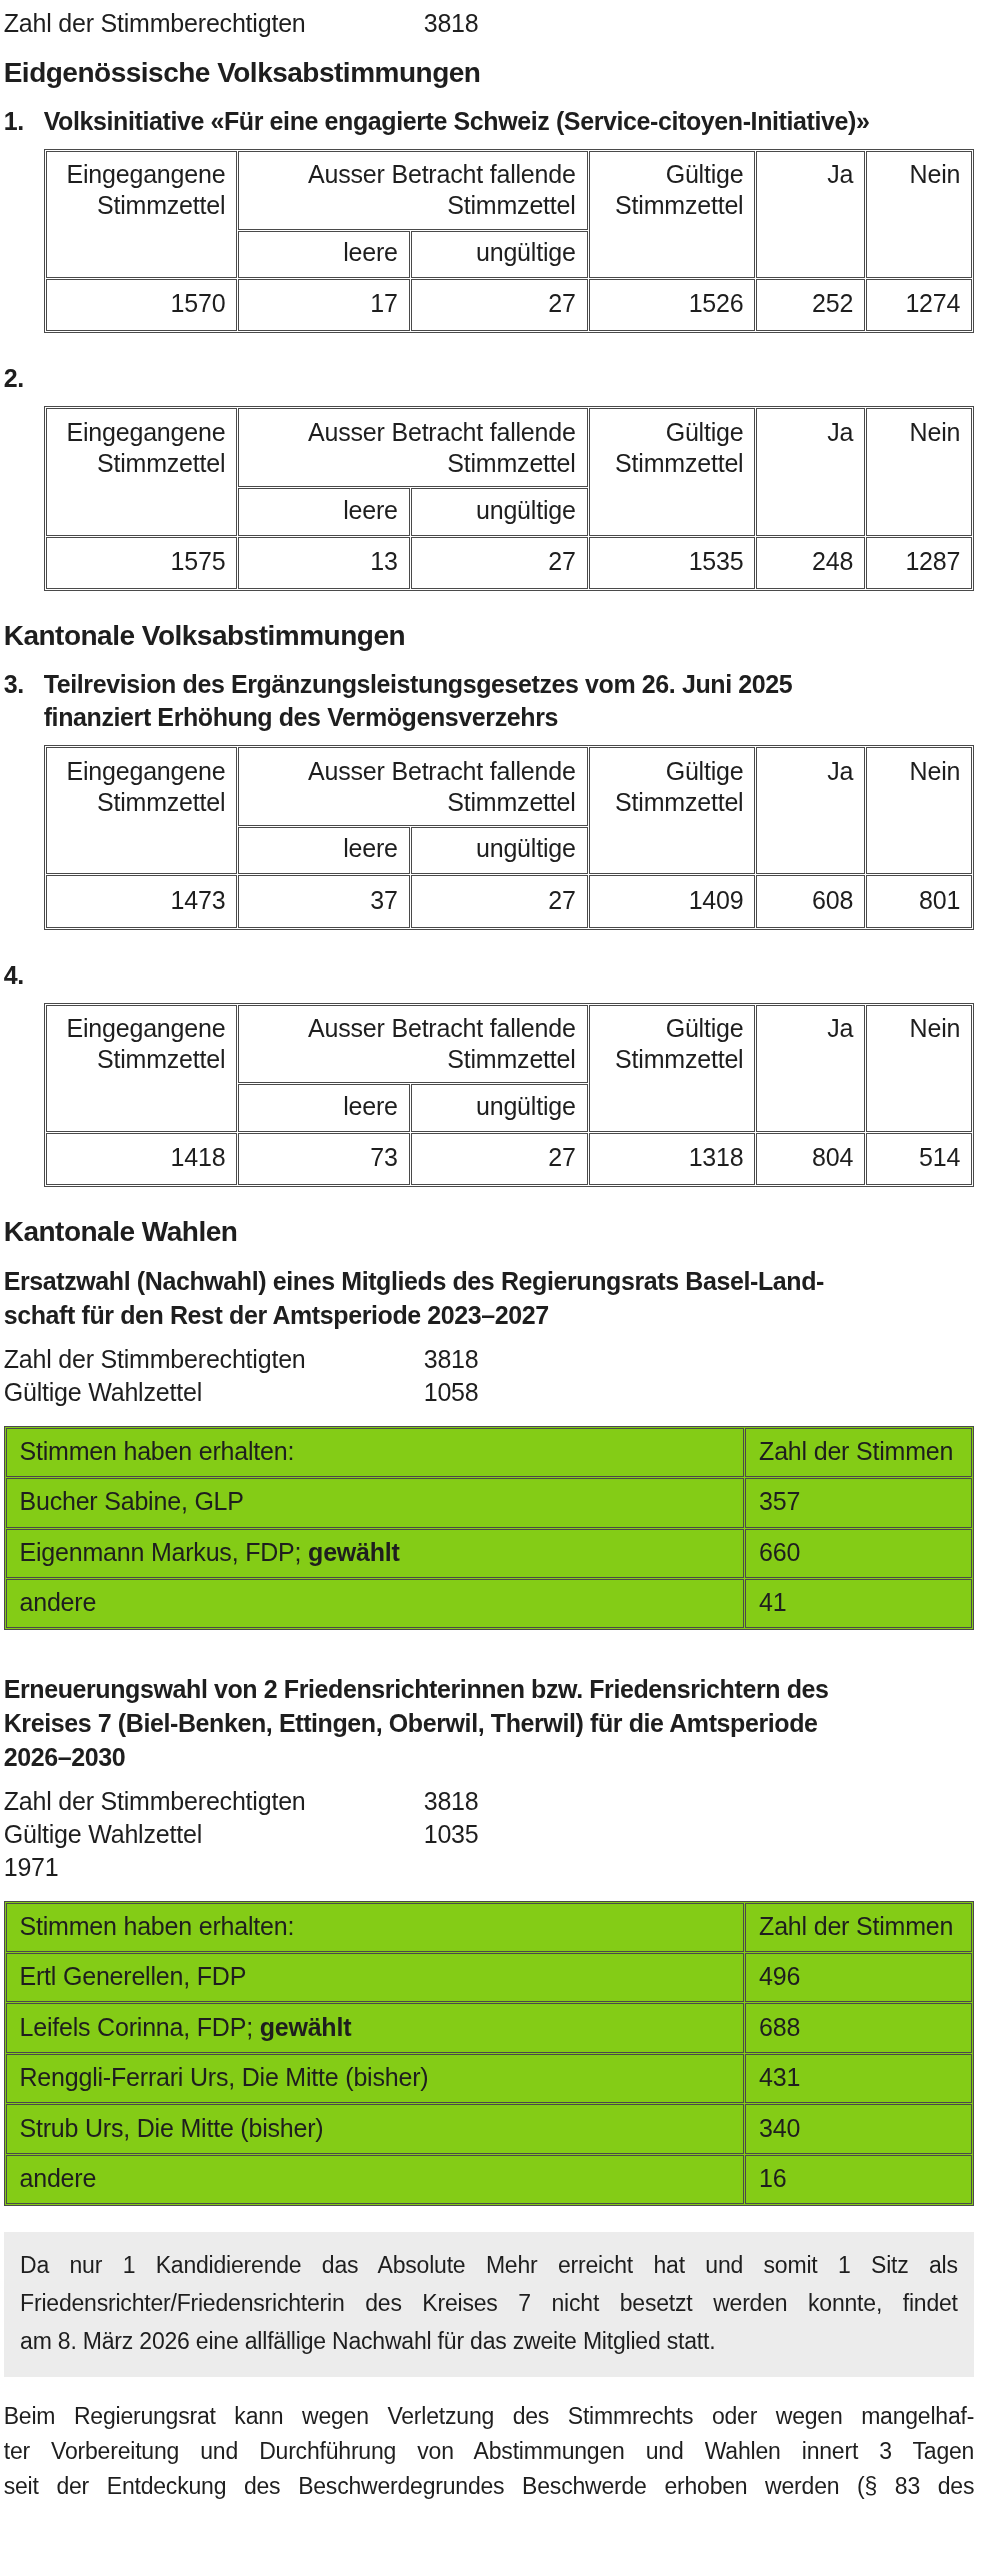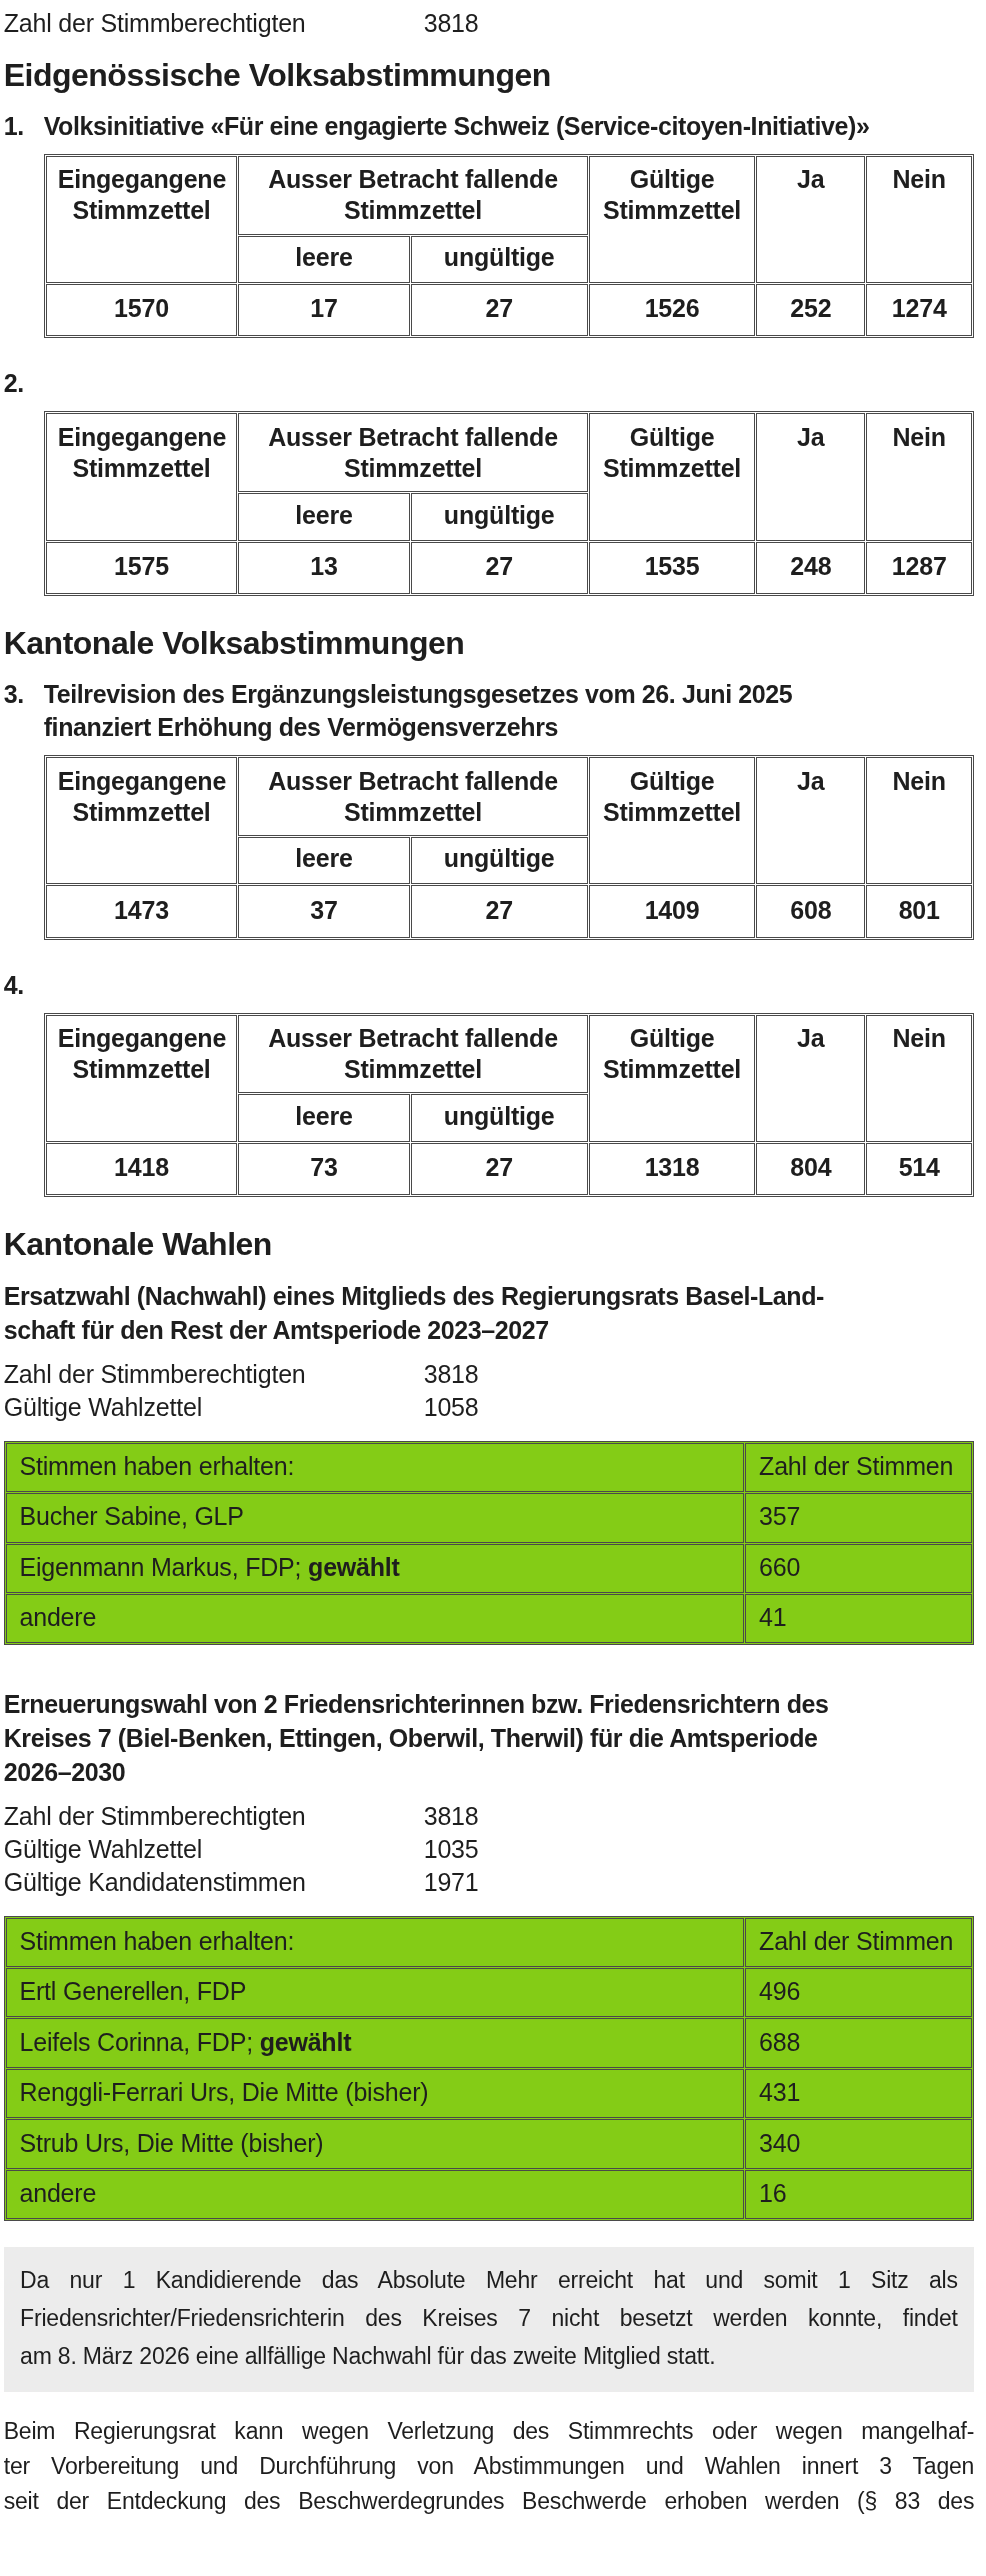--- a/index.html
+++ b/index.html
@@ -15,21 +15,21 @@
     min-height: 2576px;
     padding: 7.3px 12.8px 11px 3.7px;
   }
 
   
   .kv-line { display: flex; font-size: 25px; line-height: 33px; }
   .kv-label { width: 420px; flex: none; }
 
   
   h1.section-heading {
-    font-size: 32px;
+    font-size: 28px;
     font-weight: bold;
     letter-spacing: -0.5px;
     margin: 22px 0 16.4px 0;
   }
   h1.first { margin-top: 16.4px; }
 
   
   .ballot { margin-bottom: 29px; }
   .ballot-title {
     display: flex;
@@ -48,22 +48,22 @@
     width: calc(100% - 40px);
     border-collapse: separate;
     border-spacing: 1.8px;
     border: 0.9px solid #4a4a4a;
     background: #fff;
     font-size: 25px;
     table-layout: fixed;
   }
   table.vote-table th, table.vote-table td {
     border: 0.9px solid #4a4a4a;
-    font-weight: bold;
-    text-align: center;
+    font-weight: normal;
+    text-align: right;
     vertical-align: top;
     line-height: 31px;
   }
   .vt-h   { padding: 7.3px 11px 7.3px 11px; }
   .vt-sub { padding: 5.5px 11px 9.1px 11px; }
   .vt-values td { padding: 8.2px 11px 11px 11px; }
   col.c1 { width: 20.8%; } col.c2 { width: 18.6%; } col.c3 { width: 19.2%; }
   col.c4 { width: 18.1%; } col.c5 { width: 11.8%; } col.c6 { width: 11.5%; }
 
   
@@ -337,21 +337,20 @@
     <div class="stats">
           <div class="stat-line">
             <span class="stat-label">Zahl der Stimmberechtigten</span>
             <span class="stat-value">3818</span>
           </div>
           <div class="stat-line">
             <span class="stat-label">Gültige Wahlzettel</span>
             <span class="stat-value">1035</span>
           </div>
           <div class="stat-line">
-            <span class="stat-label">Gültige Kandidatenstimmen</span>
             <span class="stat-value">1971</span>
           </div>
         </div>
     <table class="results-table">
       <colgroup>
             <col class="rt-name">
             <col class="rt-votes">
           </colgroup>
       <tbody class="rt-body">
         <tr>

